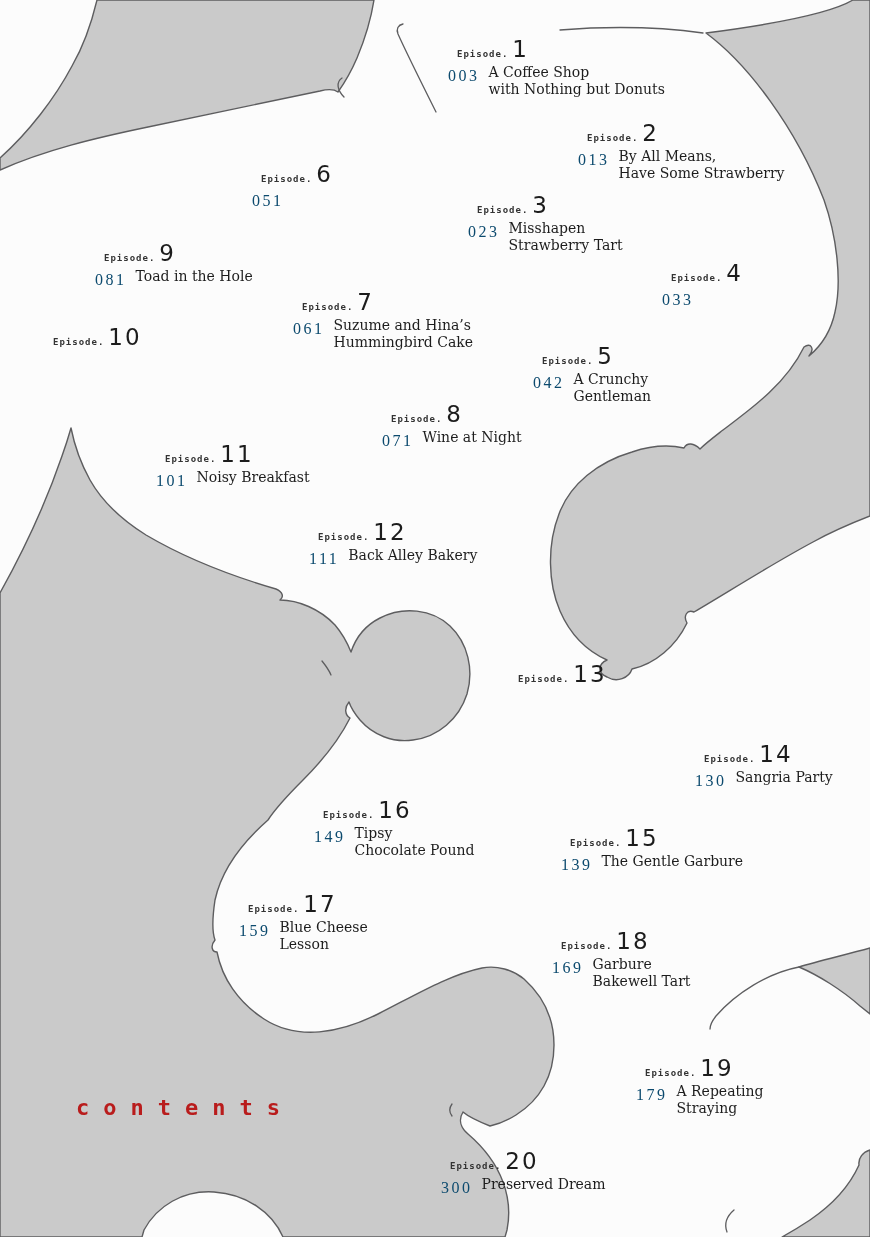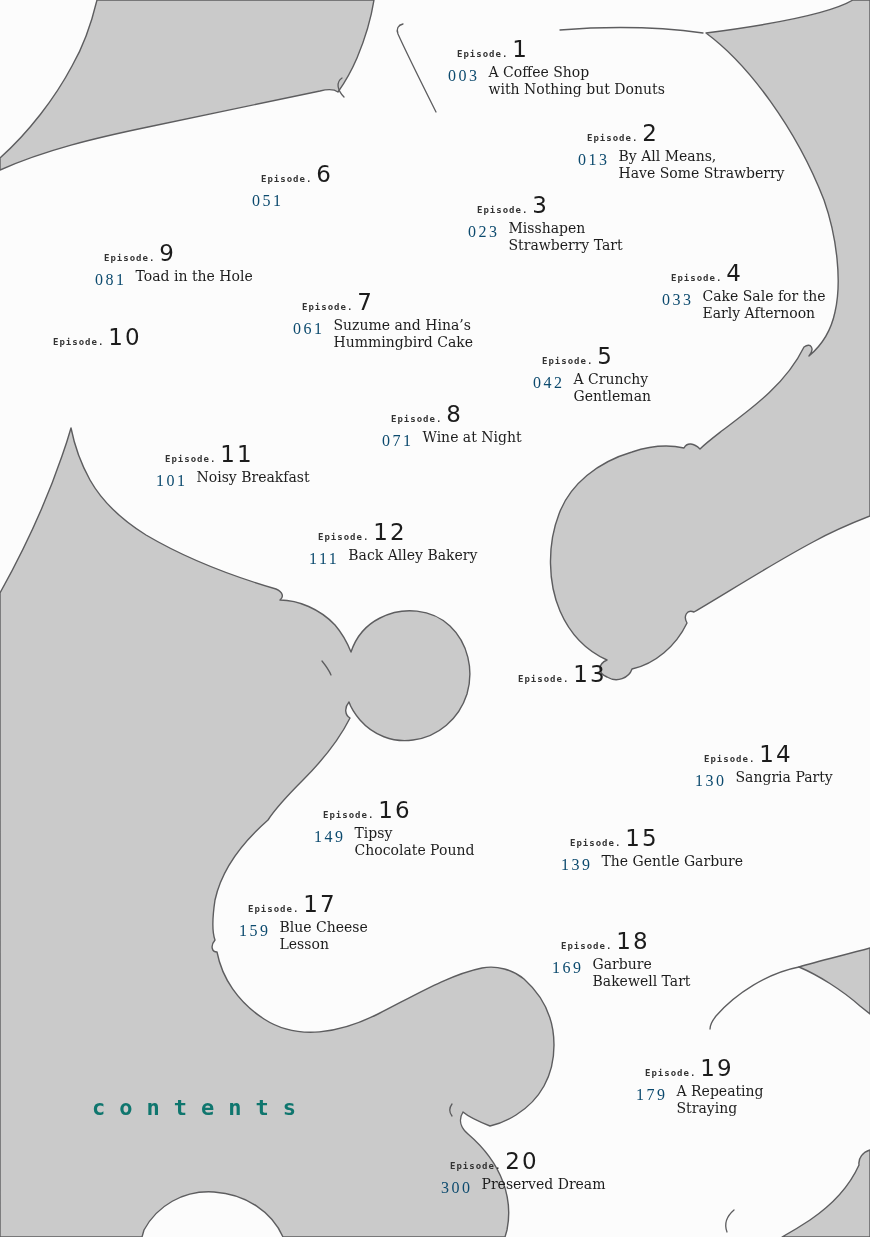--- a/index.html
+++ b/index.html
@@ -35,23 +35,23 @@
     font-family:Liberation Serif, serif;
     font-size:16px;letter-spacing:2.5px;color:#0c4a6e;
     padding-top:3px;
   }
   .title{
     display:flex;flex-direction:column;
     font-family:"DejaVu Serif", serif;
     font-size:14px;line-height:17px;color:#1d1d1d;
   }
   #contents-title{
-    position:absolute;left:92px;top:1095px;
+    position:absolute;left:76px;top:1095px;
     font-family:"DejaVu Sans Mono", monospace;
-    font-size:22px;font-weight:700;letter-spacing:14px;color:#0f766e;
+    font-size:22px;font-weight:700;letter-spacing:14px;color:#b91c1c;
   }
 </style>
 </head>
 <body>
 
 <div id="page">
 
   <svg id="blobs" viewBox="0 0 870 1237" width="870" height="1237">
     <g fill="#cacaca" stroke="#5d5d5f" stroke-width="1.4" stroke-linejoin="round" stroke-linecap="round">
 
@@ -187,24 +187,20 @@
     </div>
   </div>
 
   <div class="entry" style="left:662px;top:260px">
     <div class="ep-line">
         <span class="ep-label">Episode.</span>
         <span class="ep-num">4</span>
       </div>
     <div class="entry-body">
       <span class="page-num">033</span>
-      <span class="title">
-          <span>Cake Sale for the</span>
-          <span>Early Afternoon</span>
-        </span>
     </div>
   </div>
 
   <div class="entry" style="left:533px;top:343px">
     <div class="ep-line">
         <span class="ep-label">Episode.</span>
         <span class="ep-num">5</span>
       </div>
     <div class="entry-body">
       <span class="page-num">042</span>

